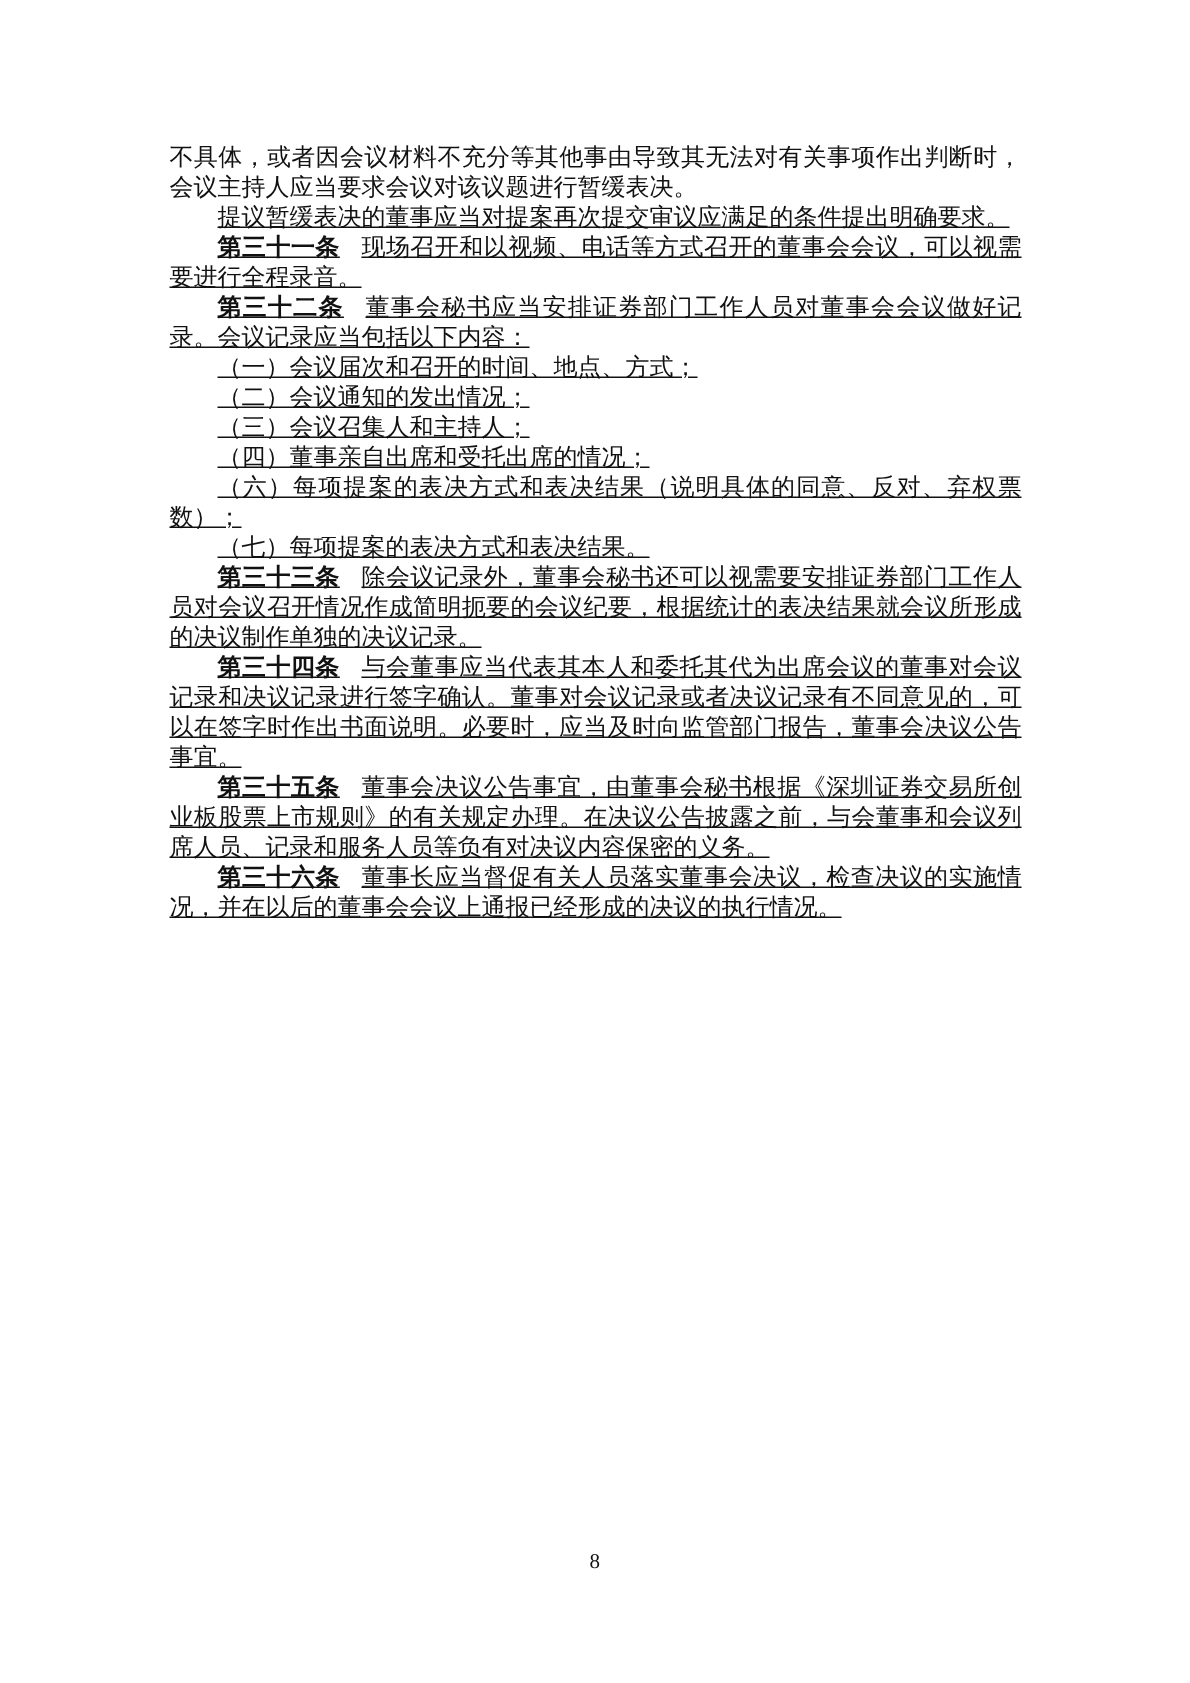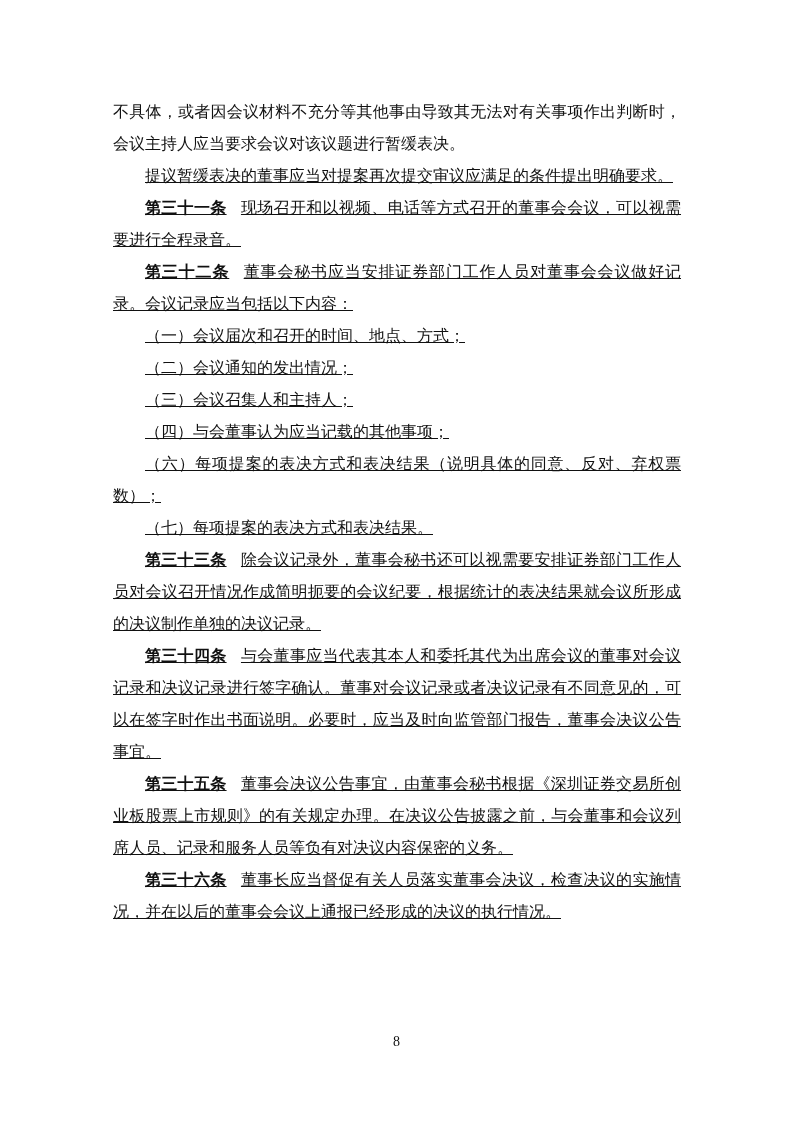--- a/index.html
+++ b/index.html
@@ -16,21 +16,21 @@
     overflow: hidden;
     font-family: "Liberation Serif", "DejaVu Serif", serif;
     color: #111111;
   }
   .content {
     position: absolute;
     left: 113px;
     top: 96px;
     width: 568px;
     font-size: 16px;
-    line-height: 32px;
+    line-height: 20px;
     text-align: justify;
   }
   .para {
     margin: 0;
     padding: 0;
   }
   .para.body, .para.article {
     text-indent: 2em;
     text-decoration: underline;
   }
@@ -57,21 +57,21 @@
 
 <div class="page">
   <div class="content" id="doc-body">
       <p class="para continuation"><span>不具体，或者因会议材料不充分等其他事由导致其无法对有关事项作出判断时，会议主持人应当要求会议对该议题进行暂缓表决。</span></p>
       <p class="para body"><span>提议暂缓表决的董事应当对提案再次提交审议应满足的条件提出明确要求。</span></p>
       <p class="para article"><b class="article-label">第三十一条</b><span>现场召开和以视频、电话等方式召开的董事会会议，可以视需要进行全程录音。</span></p>
       <p class="para article"><b class="article-label">第三十二条</b><span>董事会秘书应当安排证券部门工作人员对董事会会议做好记录。会议记录应当包括以下内容：</span></p>
       <p class="para body"><span>（一）会议届次和召开的时间、地点、方式；</span></p>
       <p class="para body"><span>（二）会议通知的发出情况；</span></p>
       <p class="para body"><span>（三）会议召集人和主持人；</span></p>
-      <p class="para body"><span>（四）与会董事认为应当记载的其他事项；</span></p>
+      <p class="para body"><span>（四）董事亲自出席和受托出席的情况；</span></p>
       <p class="para body"><span>（六）每项提案的表决方式和表决结果（说明具体的同意、反对、弃权票数）；</span></p>
       <p class="para body"><span>（七）每项提案的表决方式和表决结果。</span></p>
       <p class="para article"><b class="article-label">第三十三条</b><span>除会议记录外，董事会秘书还可以视需要安排证券部门工作人员对会议召开情况作成简明扼要的会议纪要，根据统计的表决结果就会议所形成的决议制作单独的决议记录。</span></p>
       <p class="para article"><b class="article-label">第三十四条</b><span>与会董事应当代表其本人和委托其代为出席会议的董事对会议记录和决议记录进行签字确认。董事对会议记录或者决议记录有不同意见的，可以在签字时作出书面说明。必要时，应当及时向监管部门报告，董事会决议公告事宜。</span></p>
       <p class="para article"><b class="article-label">第三十五条</b><span>董事会决议公告事宜，由董事会秘书根据《深圳证券交易所创业板股票上市规则》的有关规定办理。在决议公告披露之前，与会董事和会议列席人员、记录和服务人员等负有对决议内容保密的义务。</span></p>
       <p class="para article"><b class="article-label">第三十六条</b><span>董事长应当督促有关人员落实董事会决议，检查决议的实施情况，并在以后的董事会会议上通报已经形成的决议的执行情况。</span></p>
     </div>
   <div class="page-number">8</div>
 </div>
 

